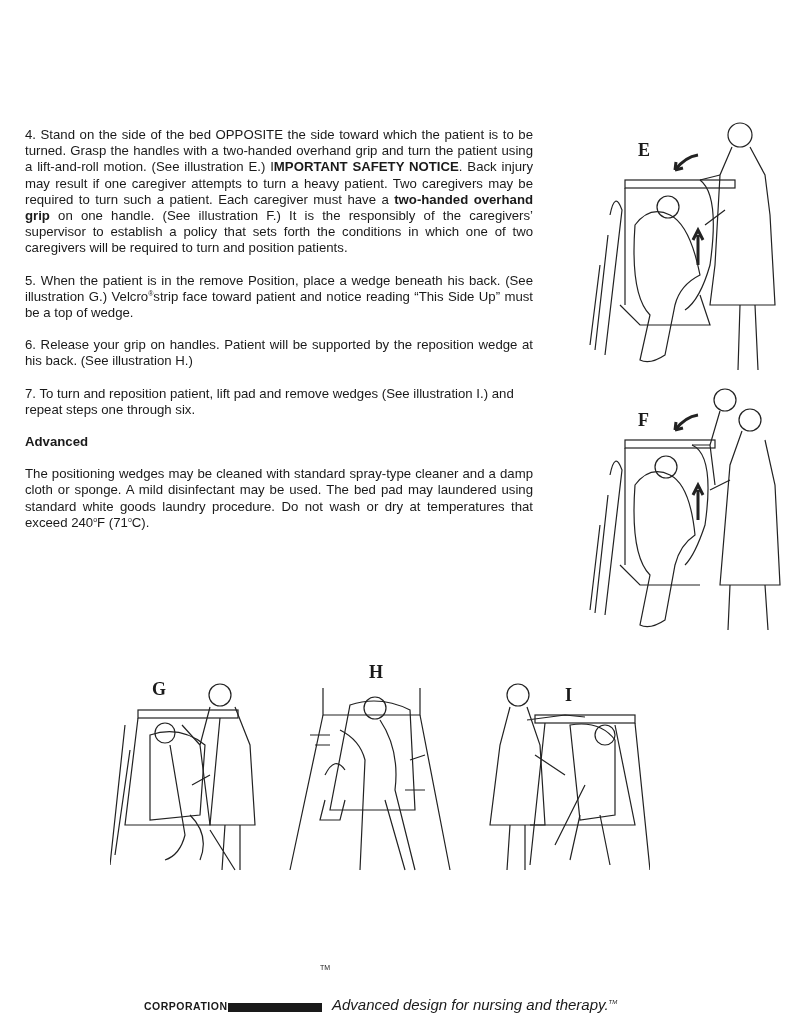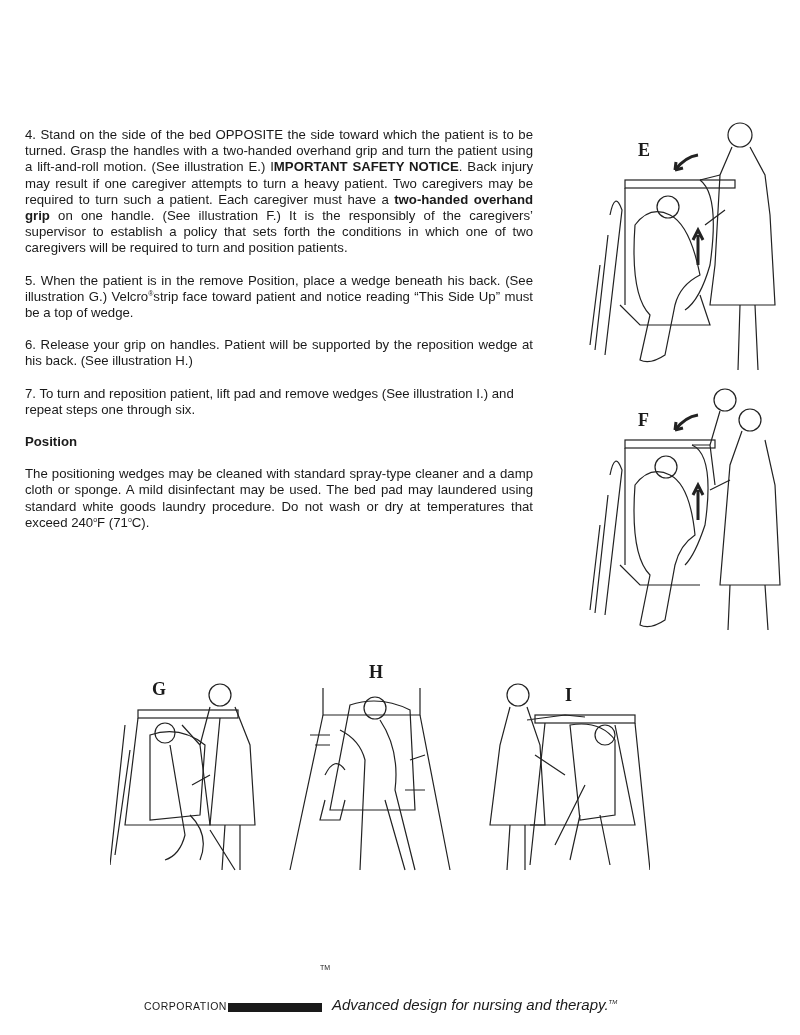--- a/index.html
+++ b/index.html
@@ -14,38 +14,38 @@
   sup { font-size: 7px; vertical-align: super; line-height: 0; }
   .illus { position: absolute; }
   .illus svg { display: block; }
   .ill-label { position: absolute; font-family: "Liberation Serif", serif; font-weight: bold; font-size: 18px; }
   .footer { position: absolute; left: 140px; top: 962px; width: 520px; height: 60px; }
   .logo { position: absolute; left: 0; top: 0; width: 185px; height: 55px; }
   .logo-word { position: absolute; left: 0; top: -2px; font-family: "Liberation Sans", sans-serif; font-size: 40px; letter-spacing: -1px; line-height: 44px; }
   .logo-skil { font-weight: bold; font-size: 42px; letter-spacing: -2px; }
   .logo-care { font-weight: normal; font-family: "DejaVu Sans", sans-serif; font-size: 38px; letter-spacing: -1px; }
   .logo-tm { position: absolute; left: 180px; top: 2px; font-size: 7px; }
-  .logo-corp { position: absolute; left: 4px; top: 38px; font-weight: normal; font-size: 10.5px; letter-spacing: 0.5px; }
+  .logo-corp { position: absolute; left: 4px; top: 38px; font-weight: bold; font-size: 10.5px; letter-spacing: 0.5px; }
   .logo-bar { position: absolute; left: 88px; top: 41px; width: 94px; height: 9px; background: #1a1a1a; }
   .tagline { position: absolute; left: 192px; top: 34px; font-style: italic; font-size: 15px; white-space: nowrap; }
   .tagline sup { font-size: 6px; }
 </style>
 </head>
 <body>
 
 <div class="text-col">
   <p><span>4.</span><span> Stand on the side of the bed OPPOSITE the side toward which the patient is to be turned. Grasp the handles with a two-handed overhand grip and turn the patient using a lift-and-roll motion. (See illustration E.) I</span><b>MPORTANT SAFETY NOTICE</b><span>. Back injury may result if one caregiver attempts to turn a heavy patient. Two caregivers may be required to turn such a patient. Each caregiver must have a </span><b>two-handed overhand grip</b><span> on one handle. (See illustration F.) It is the responsibly of the caregivers’ supervisor to establish a policy that sets forth the conditions in which one of two caregivers will be required to turn and position patients.</span></p>
 
   <p><span>5.</span><span> When the patient is in the remove Position, place a wedge beneath his back. (See illustration G.) Velcro</span><sup>®</sup><span>strip face toward patient and notice reading “This Side Up” must be a top of wedge.</span></p>
 
   <p><span>6.</span><span> Release your grip on handles. Patient will be supported by the reposition wedge at his back. (See illustration H.)</span></p>
 
   <p class="last"><span>7.</span><span> To turn and reposition patient, lift pad and remove wedges (See illustration I.) and repeat steps one through six.</span></p>
 
-  <div class="heading">Position</div>
+  <div class="heading">Advanced</div>
 
   <p><span>The positioning wedges may be cleaned with standard spray-type cleaner and a damp cloth or sponge. A mild disinfectant may be used. The bed pad may laundered using standard white goods laundry procedure. Do not wash or dry at temperatures that exceed 240</span><sup>o</sup><span>F (71</span><sup>o</sup><span>C).</span></p>
 </div>
 
 <div class="illus" style="left:580px; top:115px; width:210px; height:265px;">
   <div class="ill-label" style="left:58px; top:25px;">E</div>
   <svg width="210" height="265" viewBox="0 0 210 265" fill="none" stroke="#222" stroke-width="1.2">
     <path d="M118 40 Q105 42 95 55" stroke-width="3"></path>
       <path d="M95 55 l8 -2 M95 55 l1 -8" stroke-width="3"></path>
     <rect x="45" y="65" width="110" height="8"></rect>

